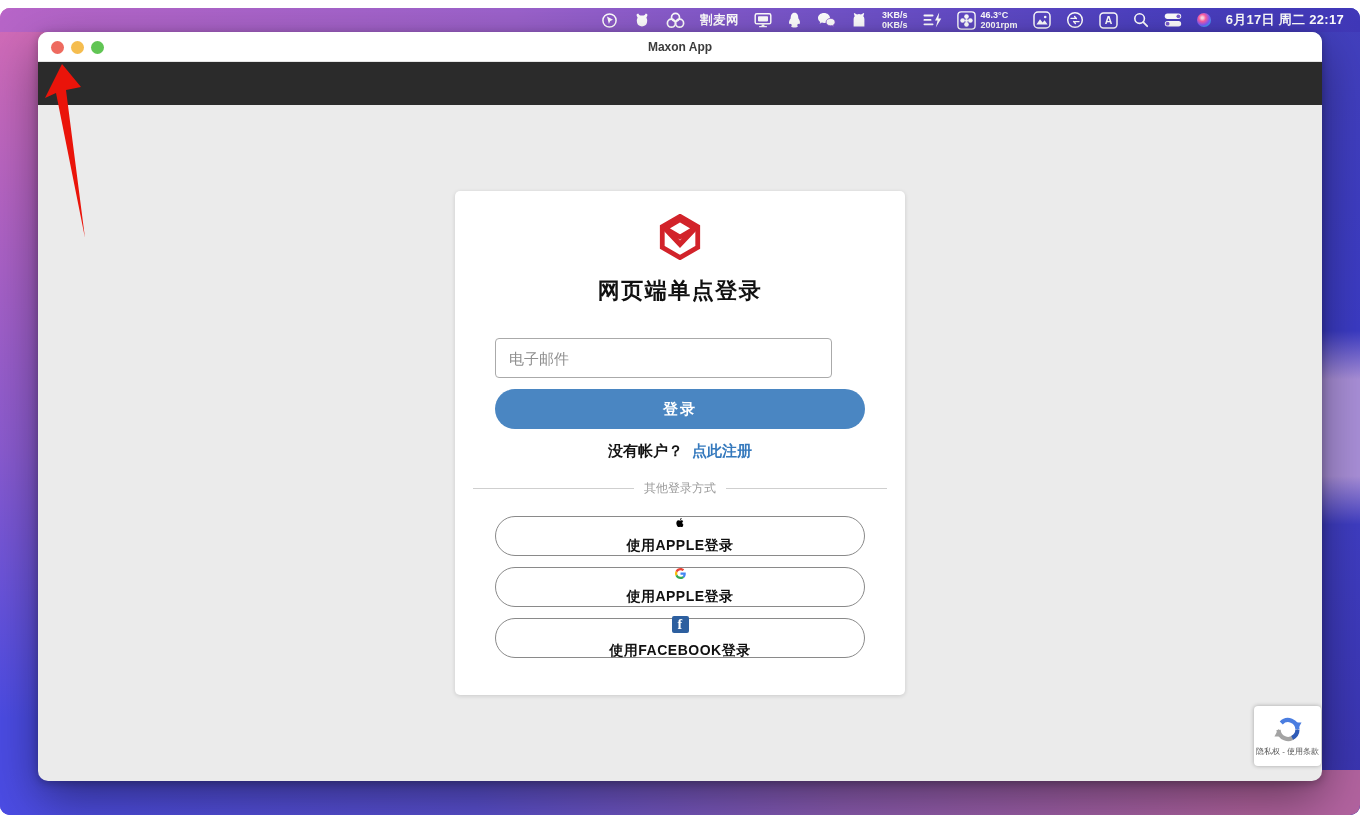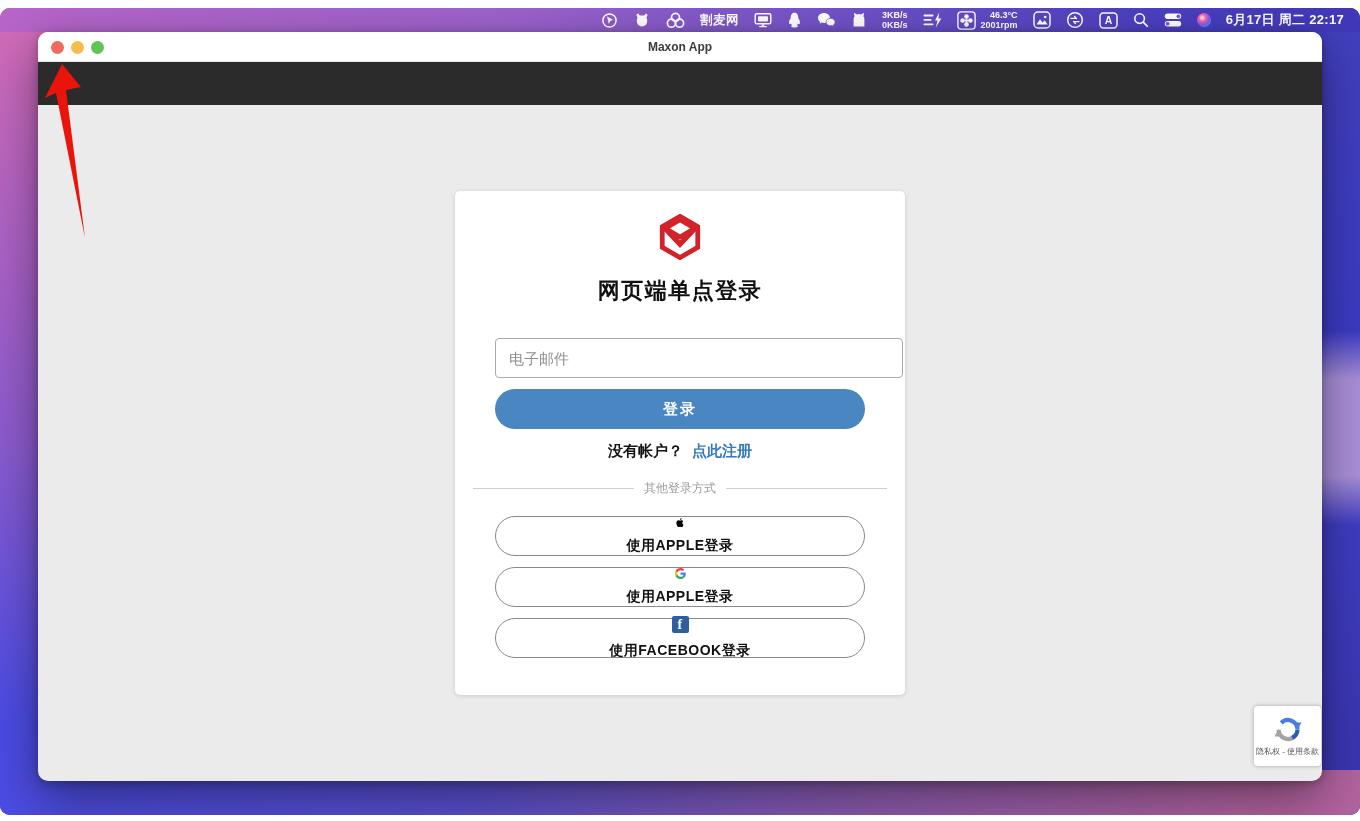--- a/index.html
+++ b/index.html
@@ -53,21 +53,21 @@
   .content { position:relative; height:675px; }
   
   .card {
     position:absolute; left:50%; transform:translateX(-50%);
     top:86px; width:450px; height:504px; background:#fff;
     border-radius:5px; box-shadow:0 1px 4px rgba(0,0,0,.14);
   }
   .logo { position:absolute; left:50%; transform:translateX(-50%); top:23px; }
   .heading { position:absolute; top:85px; width:100%; text-align:center;
     font-size:22px; font-weight:800; color:#111; letter-spacing:1.5px; }
-  .email-input { position:absolute; left:40px; top:147px; width:408px; height:40px;
+  .email-input { position:absolute; left:40px; top:147px; width:337px; height:40px;
     border:1px solid #aaa; border-radius:4px; padding:0 13px;
     font-size:15px; color:#333; outline:none; font-family:inherit; }
   .email-input::placeholder { color:#8e8e8e; }
   .login-btn { position:absolute; left:40px; top:198px; width:370px; height:40px;
     border:none; border-radius:20px; background:#4a86c2; color:#fff;
     font-size:15px; font-weight:700; letter-spacing:2px; cursor:pointer; font-family:inherit; }
   .signup-row { position:absolute; top:251px; width:100%; text-align:center;
     font-size:15px; font-weight:600; color:#141414; }
   .signup-row a { color:#3579bd; text-decoration:none; margin-left:9px; font-weight:600; }
   .divider { position:absolute; top:289px; left:18px; right:18px;
@@ -161,21 +161,21 @@
     </span>
     <span class="mi" style="gap:5px;">
       <svg width="19" height="19" viewBox="0 0 19 19">
           <rect x="0.9" y="0.9" width="17.2" height="17.2" rx="3.4" fill="none" stroke="#fff" stroke-width="1.4"></rect>
           <circle cx="9.5" cy="5.6" r="2.3" fill="#fff"></circle>
           <circle cx="13.4" cy="9.5" r="2.3" fill="#fff"></circle>
           <circle cx="9.5" cy="13.4" r="2.3" fill="#fff"></circle>
           <circle cx="5.6" cy="9.5" r="2.3" fill="#fff"></circle>
           <circle cx="9.5" cy="9.5" r="1.5" fill="#fff"></circle>
         </svg>
-      <span class="mi-2line" style="text-align:right;">
+      <span class="mi-2line" style="text-align:left;">
           <div>46.3°C</div>
           <div>2001rpm</div>
         </span>
     </span>
     <span class="mi">
       <svg width="18" height="18" viewBox="0 0 18 18">
           <rect x="1" y="1" width="16" height="16" rx="4" fill="none" stroke="#fff" stroke-width="1.5"></rect>
           <circle cx="12.2" cy="6" r="1.3" fill="#fff"></circle>
           <path d="M3.4 13.4 L7 8.2 L9.6 11.4 L11.6 9.2 L14.6 13.4 Z" fill="#fff"></path>
         </svg>

